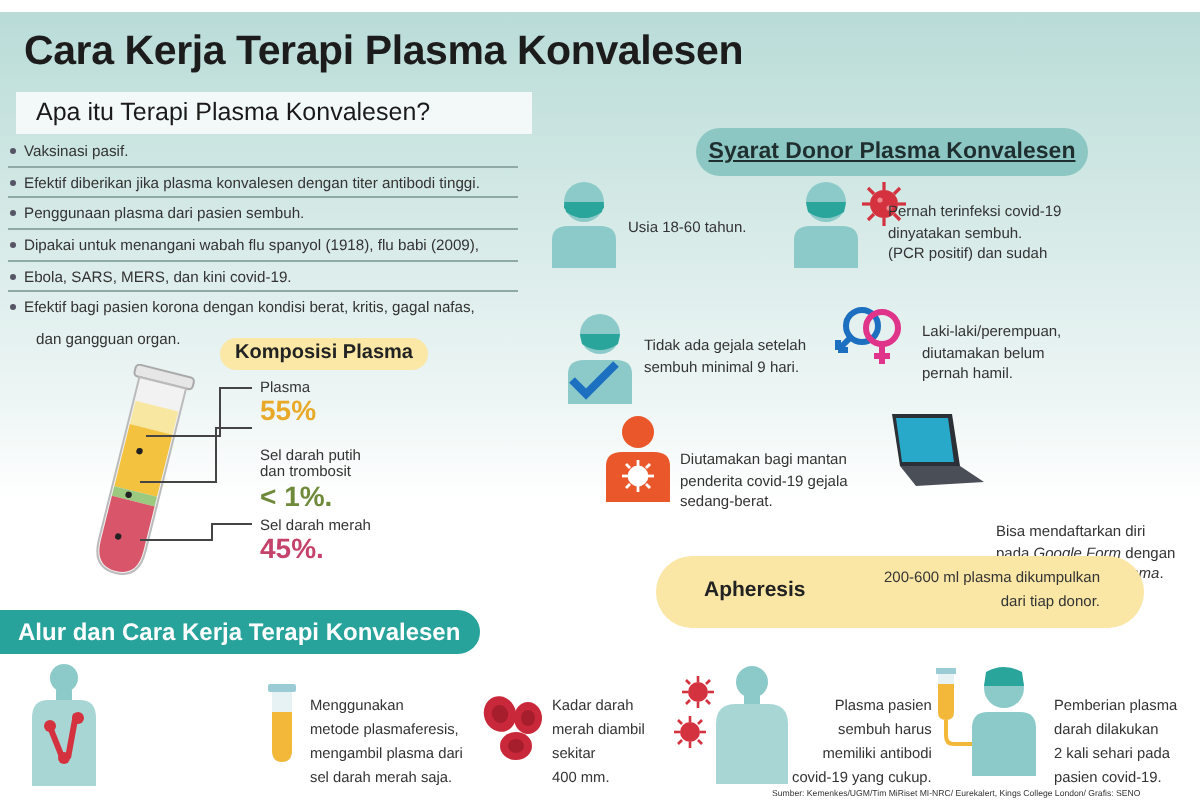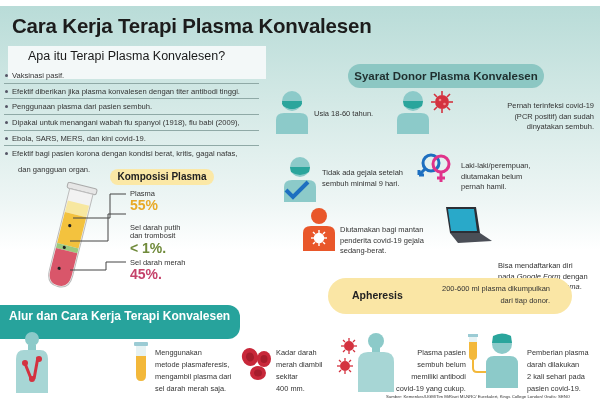--- a/index.html
+++ b/index.html
@@ -4,33 +4,33 @@
 <style>
   * { box-sizing: border-box; margin: 0; padding: 0; }
   html, body { width: 600px; height: 400px; overflow: hidden; background: #ffffff; }
   body { font-family: "Liberation Sans", sans-serif; color: #222; position: relative; }
   .canvas {
     position: absolute; left: 0; top: 6px; width: 600px; height: 394px;
     background: linear-gradient(180deg, #b9dcd8 0%, #d4e9e6 25%, #eef6f5 50%, #ffffff 62%, #ffffff 100%);
   }
   .abs { position: absolute; }
   .title { left: 12px; top: 8px; font-size: 20.5px; font-weight: bold; color: #1c1c1c; letter-spacing: -0.2px; }
-  .subtitle-box { left: 8px; top: 40px; width: 258px; height: 33px; background: #f3f8f8; padding: 3px 20px; font-size: 12.5px; color: #1a1a1a; }
+  .subtitle-box { left: 8px; top: 40px; width: 258px; height: 21px; background: #f3f8f8; padding: 3px 10px; font-size: 12.5px; color: #1a1a1a; }
   .bullets { left: 4px; top: 62px; width: 255px; }
   .bullets .b { font-size: 7.6px; color: #333; height: 15.7px; line-height: 15px; border-bottom: 1px solid #8fa9a6; padding-left: 8px; position: relative; white-space: nowrap; }
   .bullets .b:before { content: ""; position: absolute; left: 1px; top: 6px; width: 3px; height: 3px; border-radius: 50%; background: #556; }
   .bullets .b.nob:before { display: none; }
   .bullets .b.last { border-bottom: none; }
   .pill { border-radius: 14px; text-align: center; font-weight: bold; }
-  .syarat-pill { left: 348px; top: 58px; width: 196px; height: 24px; background: #8cc7c3; font-size: 11.5px; line-height: 24px; color: #1f2f2f; }
+  .syarat-pill { left: 348px; top: 58px; width: 196px; height: 24px; background: #8cc7c3; font-size: 11.5px; line-height: 24px; color: #1f2f2f; text-decoration: underline; }
   .komposisi-pill { left: 110px; top: 163px; width: 104px; height: 16px; background: #fbe8a6; font-size: 10px; line-height: 16px; color: #222; }
   .apheresis-pill { left: 328px; top: 272px; width: 244px; height: 36px; background: #fae6a5; border-radius: 18px; text-align: right; }
   .apheresis-pill .lbl { position: absolute; left: 24px; top: 11px; font-size: 10.5px; font-weight: bold; color: #222; }
   .apheresis-pill .txt { position: absolute; left: 92px; top: 5px; font-size: 7.5px; line-height: 12px; color: #333; width: 130px; }
-  .alur-bar { left: 0; top: 299px; width: 240px; height: 34px; background: #27a39c; border-radius: 0 12px 12px 0; color: #fff; font-size: 12px; font-weight: bold; line-height: 22px; padding-left: 9px; }
+  .alur-bar { left: 0; top: 299px; width: 240px; height: 22px; background: #27a39c; border-radius: 0 12px 12px 0; color: #fff; font-size: 12px; font-weight: bold; line-height: 22px; padding-left: 9px; }
   .txt-s { font-size: 7.5px; line-height: 10.5px; color: #333; }
   .txt-f { font-size: 7.4px; line-height: 12px; color: #333; }
   .pct { font-weight: bold; font-size: 14px; line-height: 14px; }
   .lbl-s { font-size: 7.5px; line-height: 8px; color: #333; }
   .source { left: 386px; top: 388px; font-size: 4.3px; color: #333; white-space: nowrap; }
   svg { display: block; }
 </style>
 </head>
 <body>
 
@@ -114,24 +114,24 @@
           <line x1="5" y1="5" x2="8" y2="8"></line>
             <line x1="-5" y1="-5" x2="-8" y2="-8"></line>
           <line x1="5" y1="-5" x2="8" y2="-8"></line>
             <line x1="-5" y1="5" x2="-8" y2="8"></line>
         </g>
         <circle cx="-2" cy="-2" r="1.3" fill="#f08a8f"></circle>
           <circle cx="2.5" cy="2" r="1.3" fill="#f08a8f"></circle>
       </g>
     </svg>
   </div>
-  <div class="abs txt-s" style="left:444px; top:95px; width:150px;text-align:right;">
+  <div class="abs txt-s" style="left:444px; top:95px; width:150px;">
     <div>Pernah terinfeksi covid-19</div>
+    <div>dinyatakan sembuh.</div>
     <div>(PCR positif) dan sudah</div>
-    <div>dinyatakan sembuh.</div>
   </div>
 
   <div class="abs" style="left:282px; top:150px;">
     <svg width="36" height="46" viewBox="0 0 36 46">
       <circle cx="18" cy="11" r="10" fill="#8ccac9"></circle>
       <path d="M8 11 L28 11 L27 16 Q18 22 9 16 Z" fill="#2aa59c"></path>
       <path d="M2 46 L2 31 Q2 24 10 24 L26 24 Q34 24 34 31 L34 46 Z" fill="#8ccac9"></path>
       <path d="M4 34 L11 41 L26 26" fill="none" stroke="#1d6fc0" stroke-width="4"></path>
     </svg>
   </div>
@@ -271,21 +271,21 @@
             <line x1="-4" y1="4" x2="-6" y2="6"></line>
         </g>
       </g>
       <circle cx="40" cy="9" r="8" fill="#8ccac9"></circle>
       <rect x="36" y="16" width="8" height="4" fill="#8ccac9"></rect>
       <path d="M22 60 L22 30 Q22 20 32 20 L48 20 Q58 20 58 30 L58 60 Z" fill="#a7d6d5"></path>
     </svg>
   </div>
   <div class="abs txt-f" style="left:396px; top:341px;text-align:right;">
     <div>Plasma pasien</div>
-    <div>sembuh belum</div>
+    <div>sembuh harus</div>
     <div>memiliki antibodi</div>
     <div>covid-19 yang cukup.</div>
   </div>
 
   <div class="abs" style="left:466px; top:326px;">
     <svg width="56" height="56" viewBox="0 0 56 56">
       <rect x="2" y="2" width="10" height="3" fill="#9bcbd4"></rect>
       <path d="M3 5 L11 5 L11 24 Q11 28 7 28 Q3 28 3 24 Z" fill="#e6f2f3"></path>
       <path d="M3 10 L11 10 L11 24 Q11 28 7 28 Q3 28 3 24 Z" fill="#f3b83a"></path>
       <path d="M7 28 L7 36 Q7 40 11 40 L20 40" stroke="#f3b83a" stroke-width="2" fill="none"></path>

